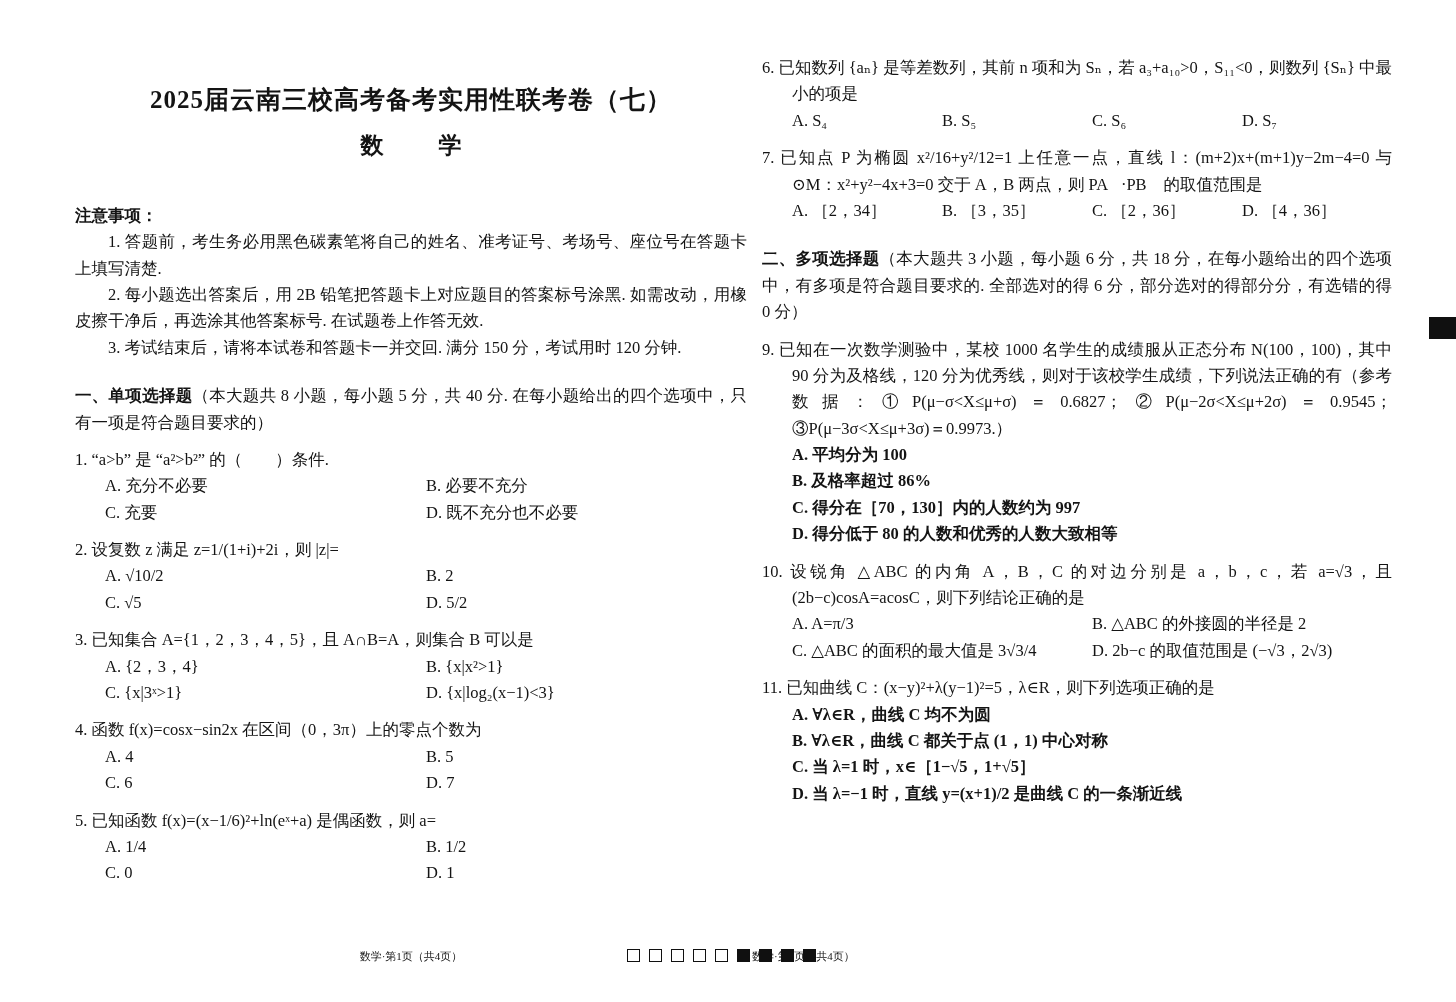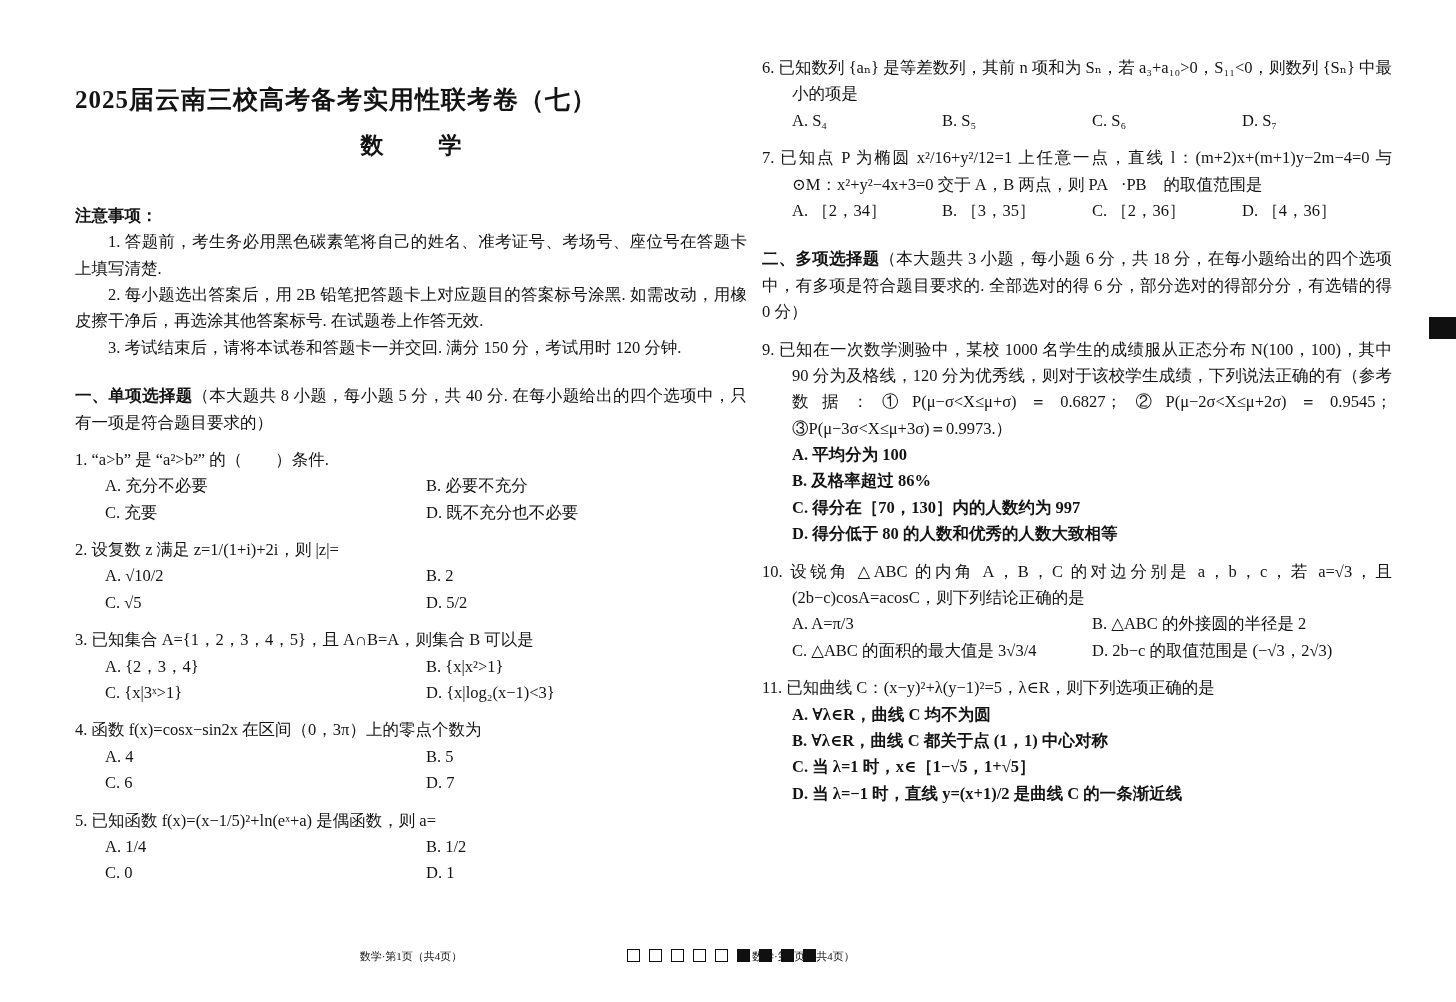--- a/index.html
+++ b/index.html
@@ -6,21 +6,21 @@
   html,body { background:#e9e9e9; }
   body { font-family:"Liberation Serif","DejaVu Serif",serif; }
   .sheet {
     position:relative; width:1456px; height:1002px;
     background:#ffffff; color:#141414; overflow:hidden;
   }
   .col { position:absolute; top:0; font-size:16.5px; line-height:1.6; text-align:justify; }
   .col-left  { left:75px;  width:672px; }
   .col-right { left:762px; width:630px; padding-top:44px; }
 
-  .title   { text-align:left; font-weight:bold; font-size:25px; margin-top:80px; letter-spacing:1px; }
+  .title   { text-align:center; font-weight:bold; font-size:25px; margin-top:80px; letter-spacing:1px; }
   .subject { text-align:center; font-weight:bold; font-size:23px; margin-top:8px; letter-spacing:16px; text-indent:16px; }
 
   .notice-heading { font-weight:bold; margin-top:38px; }
   .notice-item { text-indent:2em; }
 
   .section-heading { margin-top:22px; }
   .section-heading .bold { font-weight:bold; }
 
   .q { margin-top:11px; }
   .stem { padding-left:30px; text-indent:-30px; }
@@ -91,21 +91,21 @@
       <p class="stem">4. 函数 f(x)=cosx−sin2x 在区间（0，3π）上的零点个数为</p>
       <div class="choices cols2">
         <span class="choice">A. 4</span>
         <span class="choice">B. 5</span>
         <span class="choice">C. 6</span>
         <span class="choice">D. 7</span>
       </div>
     </div>
 
     <div class="q">
-      <p class="stem">5. 已知函数 f(x)=(x−1/5)²+ln(eˣ+a) 是偶函数，则 a=</p>
+      <p class="stem">5. 已知函数 f(x)=(x−1/6)²+ln(eˣ+a) 是偶函数，则 a=</p>
       <div class="choices cols2">
         <span class="choice">A. 1/4</span>
         <span class="choice">B. 1/2</span>
         <span class="choice">C. 0</span>
         <span class="choice">D. 1</span>
       </div>
     </div>
 
   </div>
 

